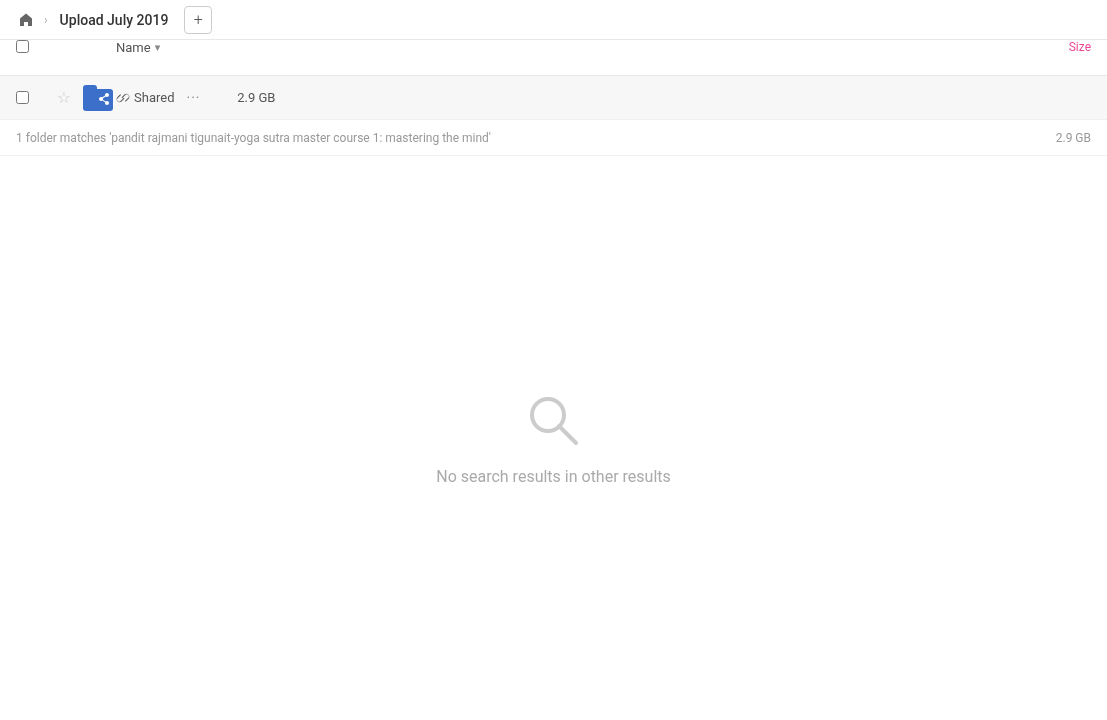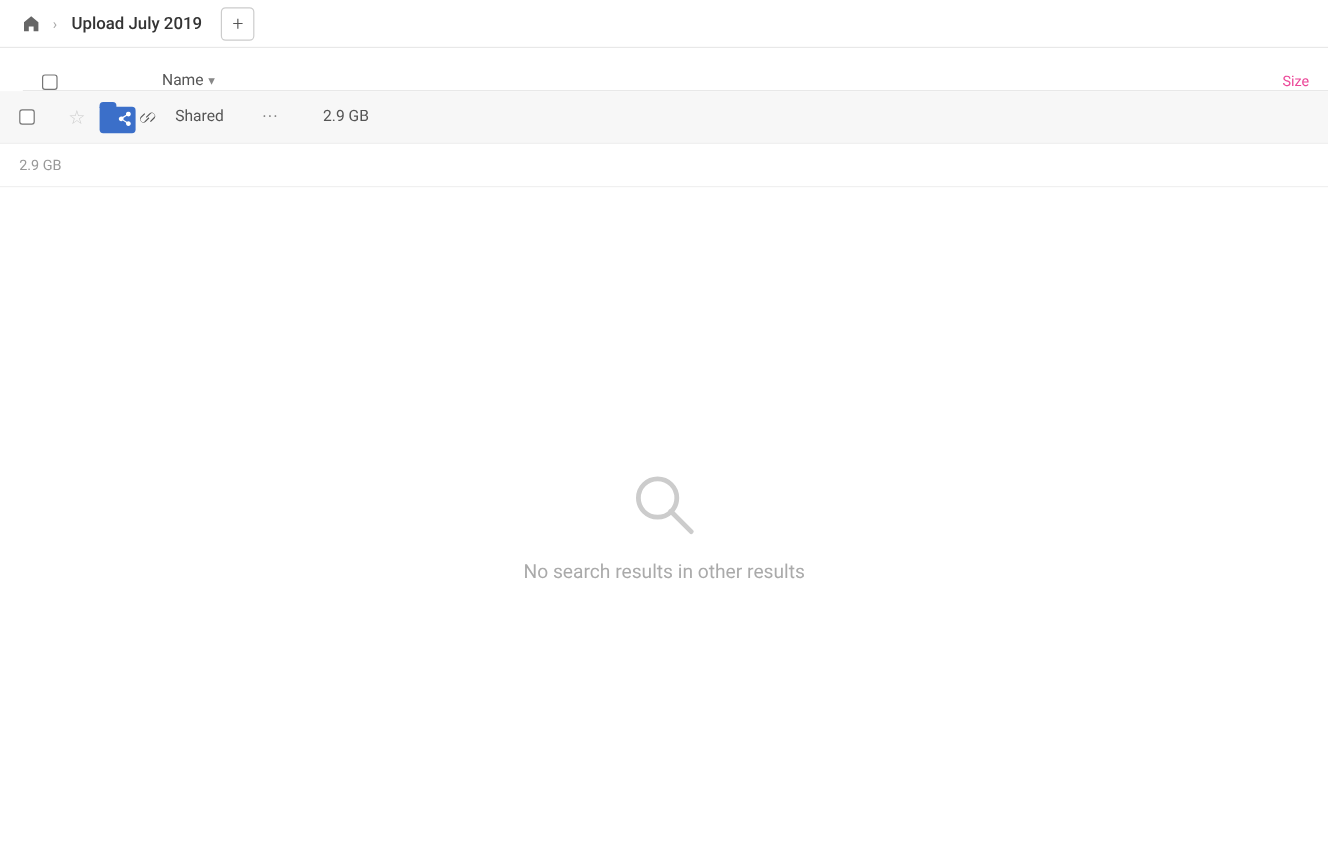--- a/index.html
+++ b/index.html
@@ -57,26 +57,25 @@
       cursor: pointer;
       color: #555;
       font-size: 16px;
       font-weight: 300;
       margin-left: 4px;
     }
 
     
     .column-header {
       display: flex;
-      align-items: flex-end;
+      align-items: flex-start;
       padding: 0 16px;
       height: 36px;
       border-bottom: 1px solid #e8e8e8;
       background: #fff;
-      margin-left: 19px;
     }
     .col-checkbox {
       width: 32px;
       display: flex;
       align-items: center;
     }
     .col-star { width: 32px; }
     .col-icon { width: 36px; }
     .col-name {
       flex: 1;
@@ -157,24 +156,24 @@
       flex: 1;
       font-size: 14px;
       color: #333;
       white-space: nowrap;
       overflow: hidden;
       text-overflow: ellipsis;
     }
     .row-shared {
       display: flex;
       align-items: center;
-      gap: 16px;
+      gap: 4px;
       color: #555;
       font-size: 13px;
-      margin-right: 25px;
+      margin-right: 5px;
     }
     .row-more {
       width: 28px;
       height: 28px;
       display: flex;
       align-items: center;
       justify-content: center;
       border-radius: 4px;
       color: #888;
       font-size: 16px;
@@ -286,20 +285,21 @@
     </svg>
     <span>Shared</span>
   </div>
   <div class="row-more">
     <span style="letter-spacing:1px; font-size:14px;">···</span>
   </div>
   <div class="row-size">2.9 GB</div>
 </div>
 
 <div class="matches-row">
+  <div class="matches-text">1 folder matches 'pandit rajmani tigunait-yoga sutra master course 1: mastering the mind'</div>
   <div class="matches-size">2.9 GB</div>
 </div>
 
 <div class="empty-state">
   <div class="search-icon-large">
     <svg width="60" height="60" viewBox="0 0 60 60" fill="none">
       <circle cx="24" cy="24" r="16" stroke="#ccc" stroke-width="4"></circle>
       <line x1="35" y1="35" x2="52" y2="52" stroke="#ccc" stroke-width="4" stroke-linecap="round"></line>
     </svg>
   </div>

